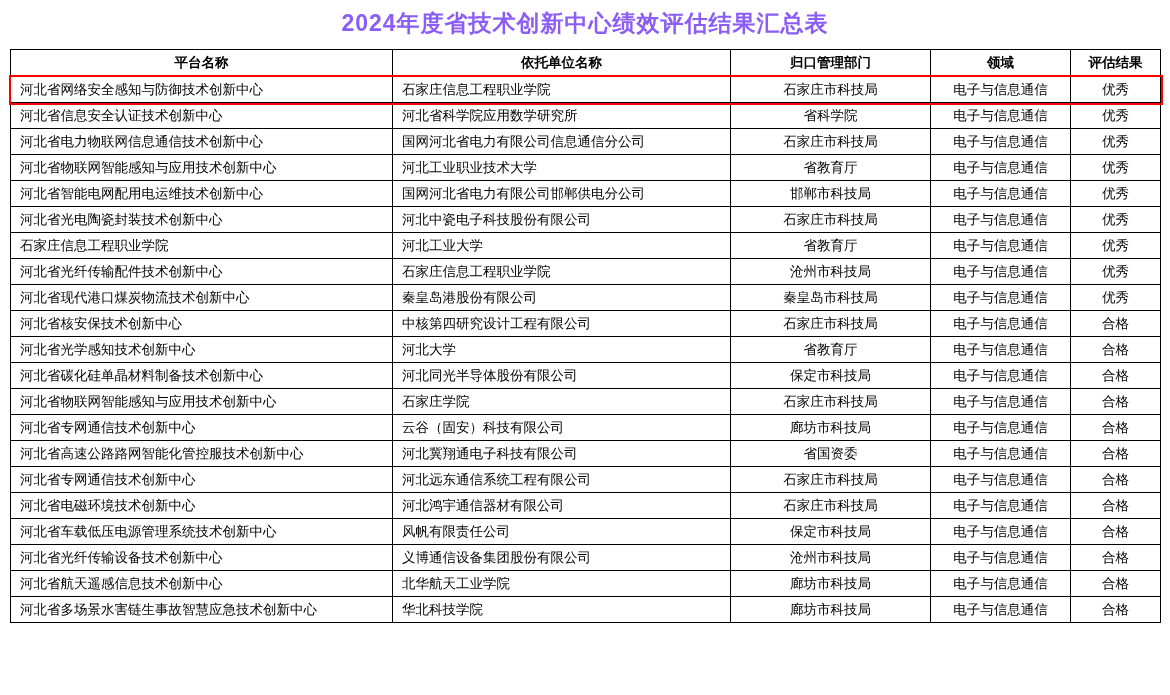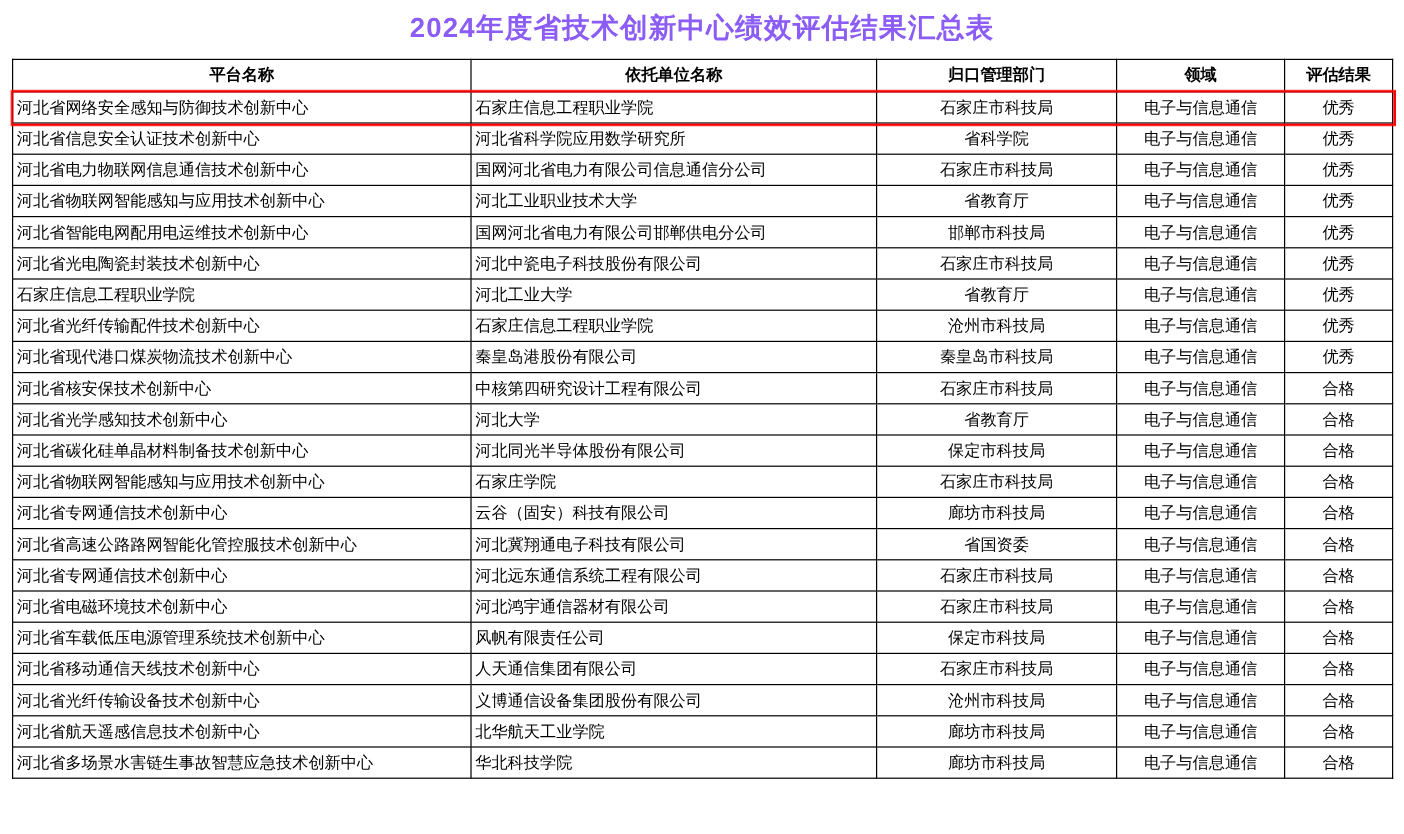--- a/index.html
+++ b/index.html
@@ -53,21 +53,21 @@
     text-align: center;
     font-weight: bold;
     height: 26px;
     line-height: 26px;
   }
   .col-platform { width: 382px; text-align: left; }
   .col-unit { width: 338px; text-align: left; }
   .col-dept { width: 200px; text-align: center; }
   .col-field { width: 140px; text-align: center; }
   .col-result { width: 90px; text-align: center; }
-  tbody td.col-platform, tbody td.col-unit { padding-left: 3px; }
+  tbody td.col-platform, tbody td.col-unit { padding-left: 9px; }
   .highlight-row td {
     position: relative;
   }
   .hl-overlay {
     position: absolute;
     border: 2px solid #ff0000;
     pointer-events: none;
     box-sizing: border-box;
   }
 </style>
@@ -210,27 +210,20 @@
             <td class="col-result">合格</td>
           </tr>
           <tr>
             <td class="col-platform">河北省车载低压电源管理系统技术创新中心</td>
             <td class="col-unit">风帆有限责任公司</td>
             <td class="col-dept">保定市科技局</td>
             <td class="col-field">电子与信息通信</td>
             <td class="col-result">合格</td>
           </tr>
           <tr>
-            <td class="col-platform">河北省移动通信天线技术创新中心</td>
-            <td class="col-unit">人天通信集团有限公司</td>
-            <td class="col-dept">石家庄市科技局</td>
-            <td class="col-field">电子与信息通信</td>
-            <td class="col-result">合格</td>
-          </tr>
-          <tr>
             <td class="col-platform">河北省光纤传输设备技术创新中心</td>
             <td class="col-unit">义博通信设备集团股份有限公司</td>
             <td class="col-dept">沧州市科技局</td>
             <td class="col-field">电子与信息通信</td>
             <td class="col-result">合格</td>
           </tr>
           <tr>
             <td class="col-platform">河北省航天遥感信息技术创新中心</td>
             <td class="col-unit">北华航天工业学院</td>
             <td class="col-dept">廊坊市科技局</td>

